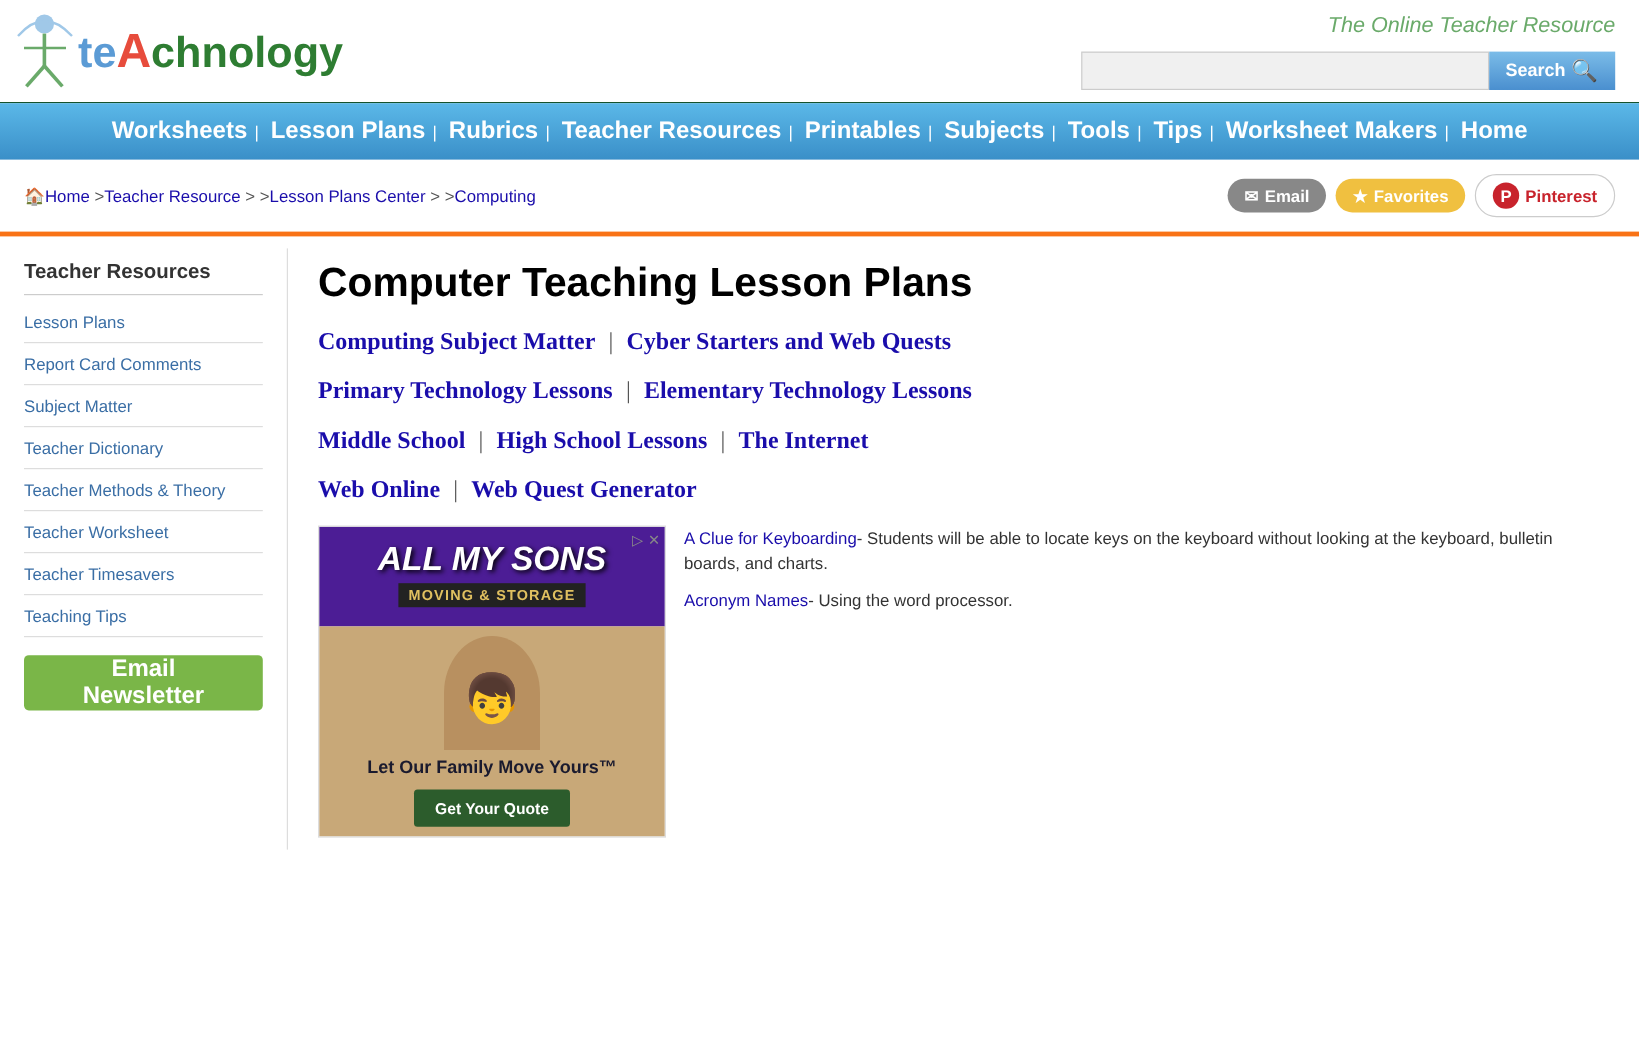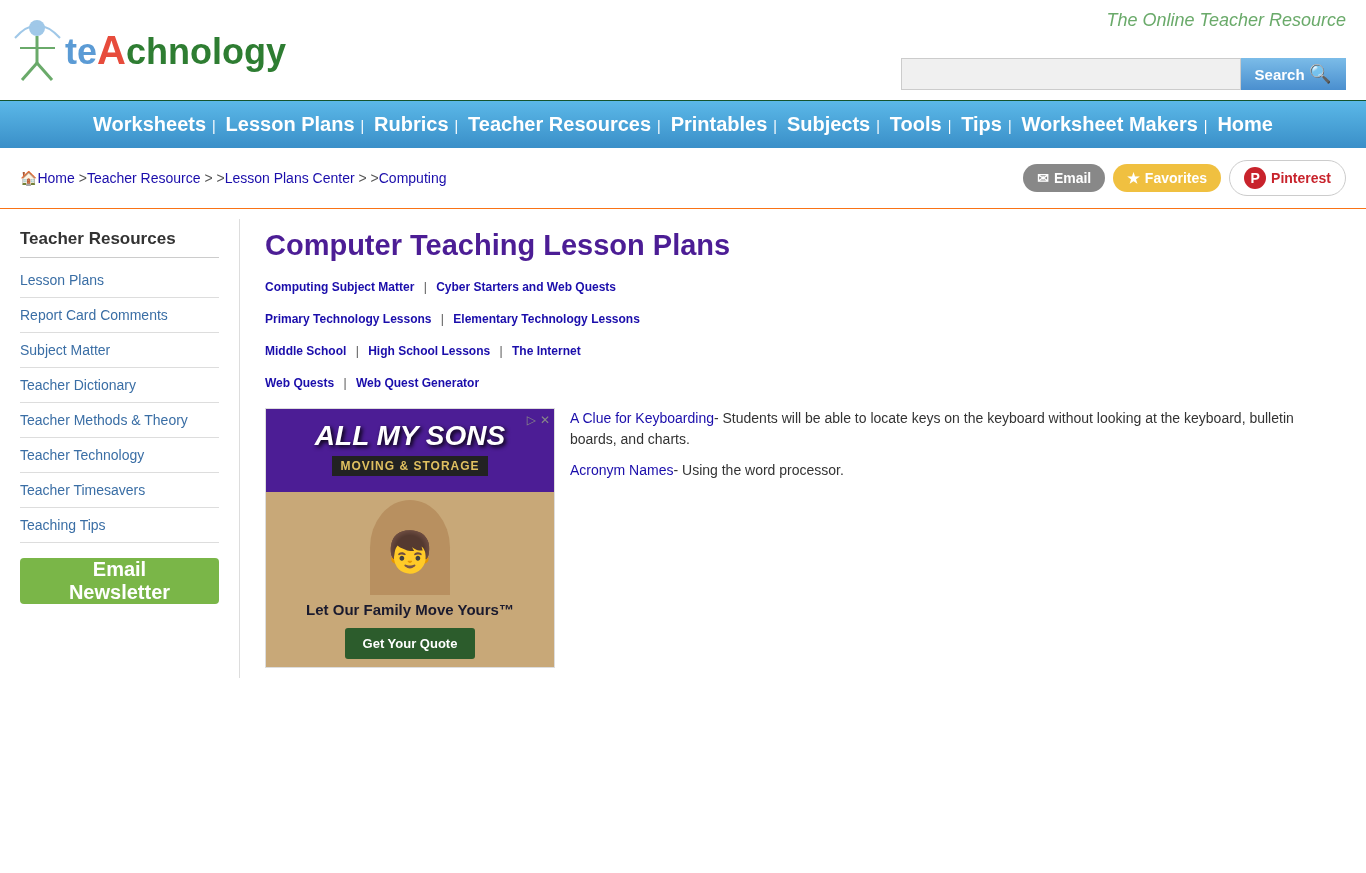--- a/index.html
+++ b/index.html
@@ -10,21 +10,21 @@
     #logo-area { display: flex; align-items: center; }
     #search-area { display: flex; align-items: center; margin-top: 5px; }
     #search-input { width: 350px; height: 32px; border: 1px solid #ccc; padding: 0 8px; background: #f5f5f5; }
 
     
     #navbar { background: linear-gradient(to bottom, #5bb8e8, #3a8fc8); padding: 12px 20px; text-align: center; }
     #navbar a { color: #fff; text-decoration: none; font-size: 20px; font-weight: bold; padding: 0 6px; }
     #navbar .sep { color: #fff; }
 
     
-    #breadcrumb-row { display: flex; align-items: center; justify-content: space-between; padding: 12px 20px; border-bottom: 1px solid #f97316; }
+    #breadcrumb-row { display: flex; align-items: center; justify-content: space-between; padding: 12px 20px; border-bottom: 4px solid #f97316; }
     #breadcrumb { font-size: 14px; }
     #breadcrumb a { color: #1a0dab; text-decoration: none; }
     #breadcrumb span { color: #555; }
     #social-buttons { display: flex; gap: 8px; align-items: center; }
     .social-btn { display: flex; align-items: center; gap: 5px; padding: 6px 14px; border-radius: 20px; font-size: 14px; font-weight: bold; cursor: pointer; text-decoration: none; }
     .email-btn { background: #888; color: #fff; }
     .favorites-btn { background: #f0c040; color: #fff; }
     .pinterest-btn { background: #fff; color: #c8232c; border: 1px solid #ccc; }
 
     
@@ -35,22 +35,22 @@
     #sidebar h3 { font-size: 17px; font-weight: bold; color: #333; padding-bottom: 8px; border-bottom: 1px solid #ccc; margin-bottom: 5px; }
     #sidebar ul { list-style: none; padding: 0; }
     #sidebar ul li { border-bottom: 1px solid #ddd; }
     #sidebar ul li a { display: block; padding: 9px 0; color: #3a6ea5; text-decoration: none; font-size: 14px; }
 
     
     #email-newsletter-btn { background: #7ab648; color: #fff; font-size: 20px; font-weight: bold; padding: 0 20px; margin: 15px 0; border-radius: 4px; cursor: pointer; text-align: center; }
 
     
     #content { flex: 1; padding: 10px 25px; }
-    #content h1 { font-size: 29px; font-weight: bold; color: #4c1d95; margin-bottom: 18px; }
-    .link-row { margin-bottom: 18px; font-size: 12px; }
+    #content h1 { font-size: 34px; font-weight: bold; color: #000000; margin-bottom: 18px; }
+    .link-row { margin-bottom: 18px; font-size: 20px; font-family: Liberation Serif, serif; }
     .link-row a { color: #1a0dab; text-decoration: none; font-weight: bold; }
     .link-row .sep { color: #555; margin: 0 6px; }
 
     
     #ad-area { display: flex; gap: 15px; margin-top: 10px; }
     #ad-img { width: 290px; min-width: 290px; background: #f5f5f5; border: 1px solid #ddd; position: relative; }
     #lesson-list { flex: 1; }
     #lesson-list p { margin-bottom: 10px; font-size: 14px; line-height: 1.5; }
     #lesson-list a { color: #1a0dab; text-decoration: none; }
   </style>
@@ -66,21 +66,21 @@
       <line x1="10" y1="30" x2="45" y2="30" stroke="#6aaa6a" stroke-width="2"></line>
       <line x1="27" y1="45" x2="12" y2="62" stroke="#6aaa6a" stroke-width="3"></line>
       <line x1="27" y1="45" x2="42" y2="62" stroke="#6aaa6a" stroke-width="3"></line>
 
       <path d="M 5 20 Q 27 -5 50 20" stroke="#a0c8e8" stroke-width="2" fill="none"></path>
     </svg>
     <div style="font-size:36px; font-weight:bold; line-height:1;">
       <span style="color:#5b9bd5;">te</span><span style="color:#e74c3c; font-size:40px;">A</span><span style="color:#2e7d32;">chnology</span>
     </div>
   </div>
-  <div style="display:flex; flex-direction:column; align-items:flex-end; gap:22px;justify-content:flex-end;">
+  <div style="display:flex; flex-direction:column; align-items:flex-end; gap:6px;justify-content:flex-end;">
     <div style="color:#6aaa6a; font-style:italic; font-size:18px;">The Online Teacher Resource</div>
     <div id="search-area" style="display:flex;">
       <input type="text" id="search-input" style="width: 340px; height: 32px; border: 1px solid rgb(204, 204, 204); padding: 0px 8px; background: rgb(240, 240, 240); font-size: 14px;">
       <button style="background:linear-gradient(to bottom, #7bbce8, #4a8fcf); color:#fff; border:none; padding:0 14px; height:32px; font-size:15px; font-weight:bold; cursor:pointer; display:flex; align-items:center; gap:5px;">
         <span>Search</span>
         <span style="font-size:18px;">🔍</span>
       </button>
     </div>
   </div>
 </div>
@@ -135,21 +135,21 @@
       <li>
           <a href="#">Subject Matter</a>
         </li>
       <li>
           <a href="#">Teacher Dictionary</a>
         </li>
       <li>
           <a href="#">Teacher Methods &amp; Theory</a>
         </li>
       <li>
-          <a href="#">Teacher Technology</a>
+          <a href="#">Teacher Worksheet</a>
         </li>
       <li>
           <a href="#">Teacher Timesavers</a>
         </li>
       <li>
           <a href="#">Teaching Tips</a>
         </li>
     </ul>
     <div id="email-newsletter-btn">Email Newsletter</div>
   </div>
@@ -171,21 +171,21 @@
 
     <div class="link-row">
       <a href="#">Middle School</a>
       <span class="sep">|</span>
       <a href="#">High School Lessons</a>
       <span class="sep">|</span>
       <a href="#">The Internet</a>
     </div>
 
     <div class="link-row">
-      <a href="#">Web Quests</a>
+      <a href="#">Web Online</a>
       <span class="sep">|</span>
       <a href="#">Web Quest Generator</a>
     </div>
 
     <div id="ad-area">
 
       <div id="ad-img" style="width:290px; position:relative; border:1px solid #ddd; overflow:hidden;">
         <div style="position:absolute; top:4px; right:4px; display:flex; gap:4px; z-index:10;">
           <span style="color:#888; font-size:12px; cursor:pointer;">▷</span>
           <span style="color:#888; font-size:12px; cursor:pointer;">✕</span>

